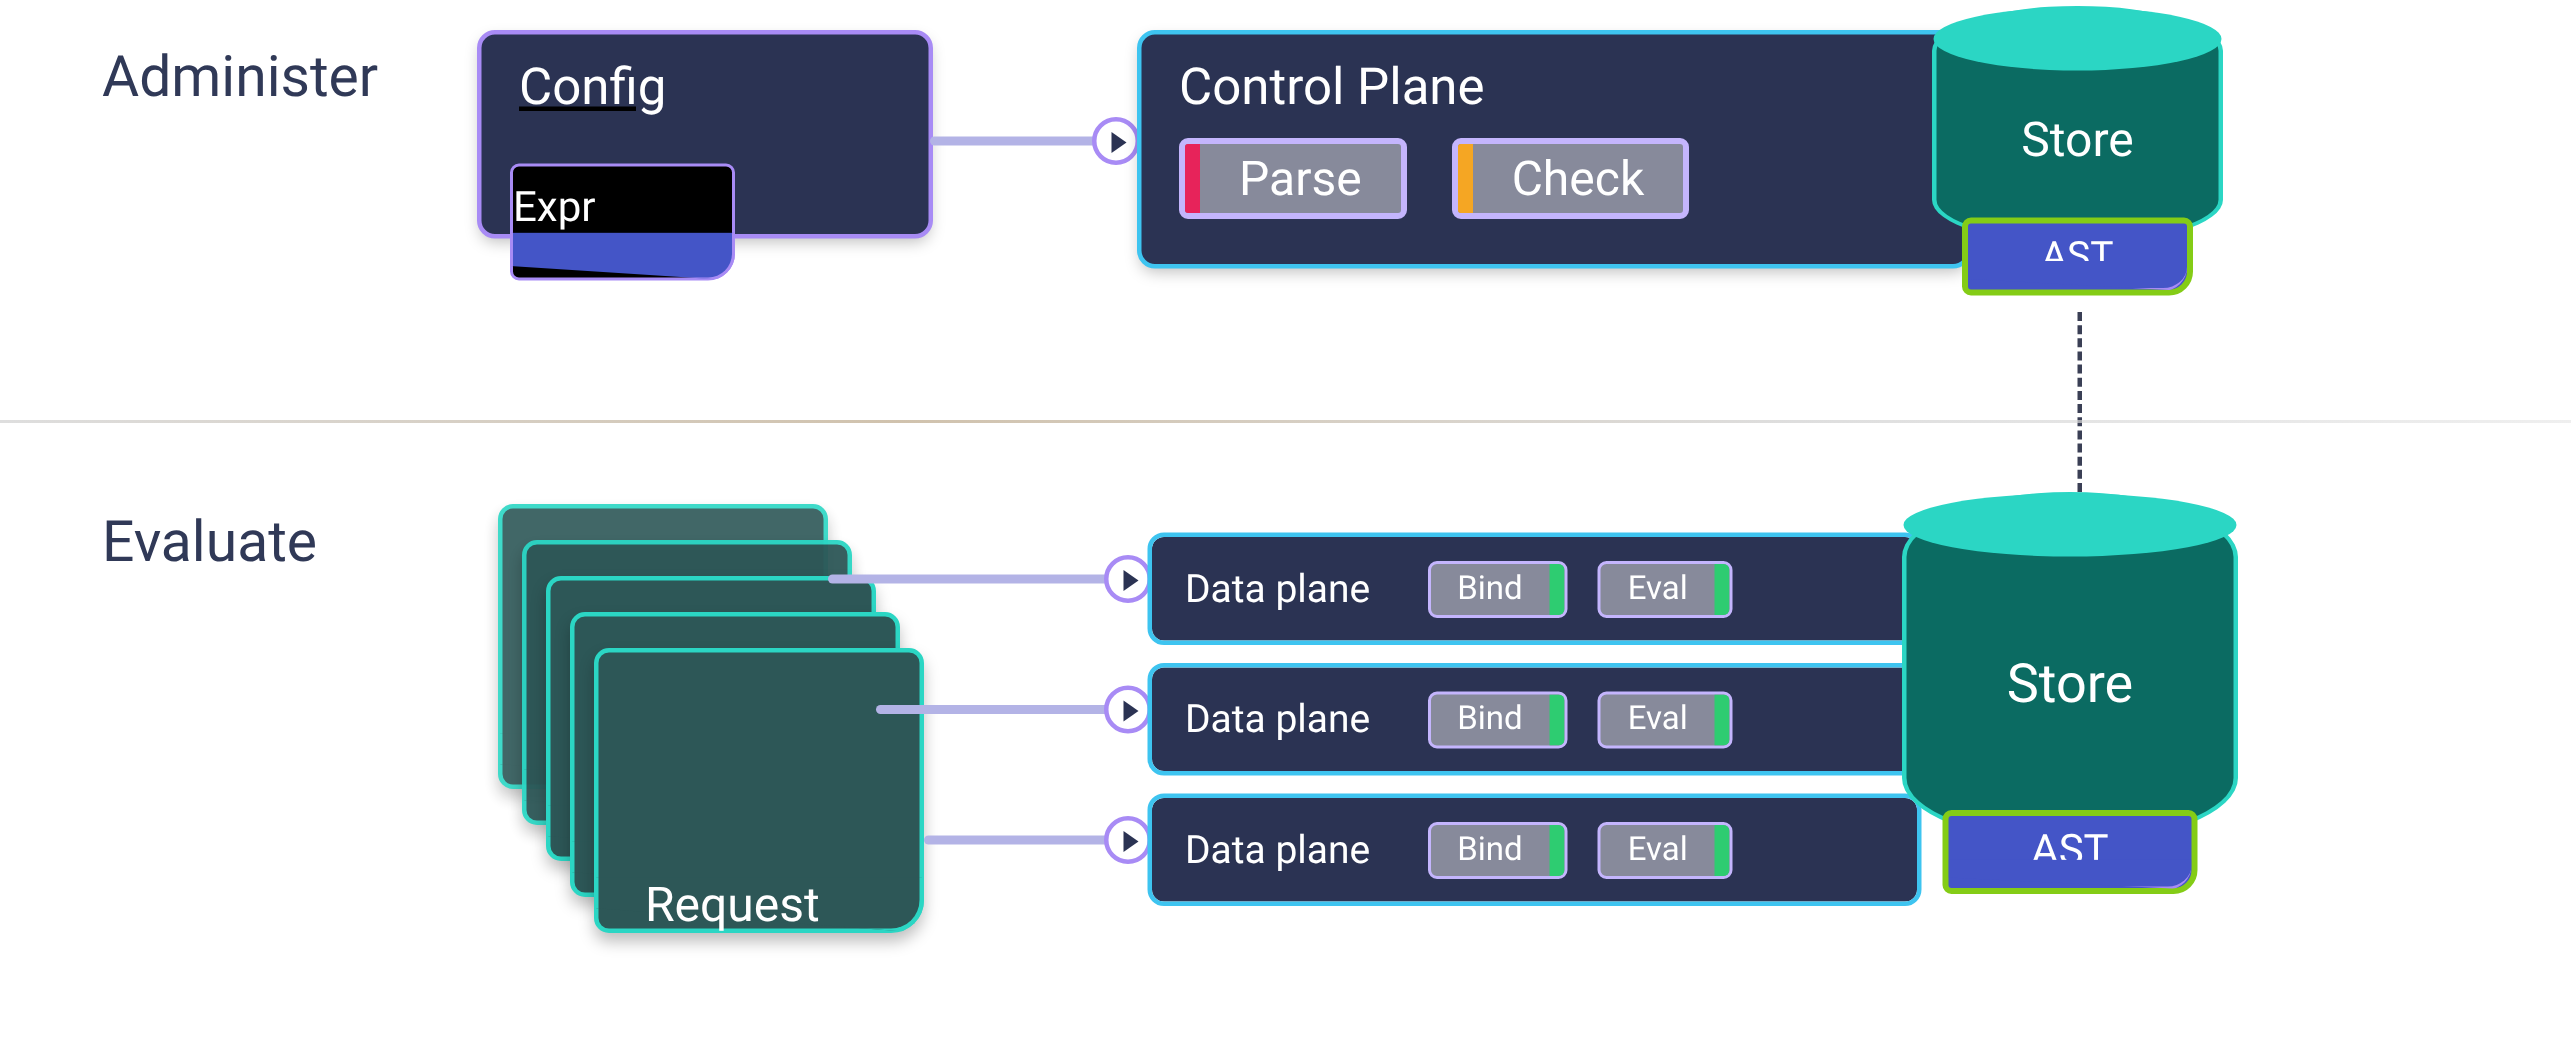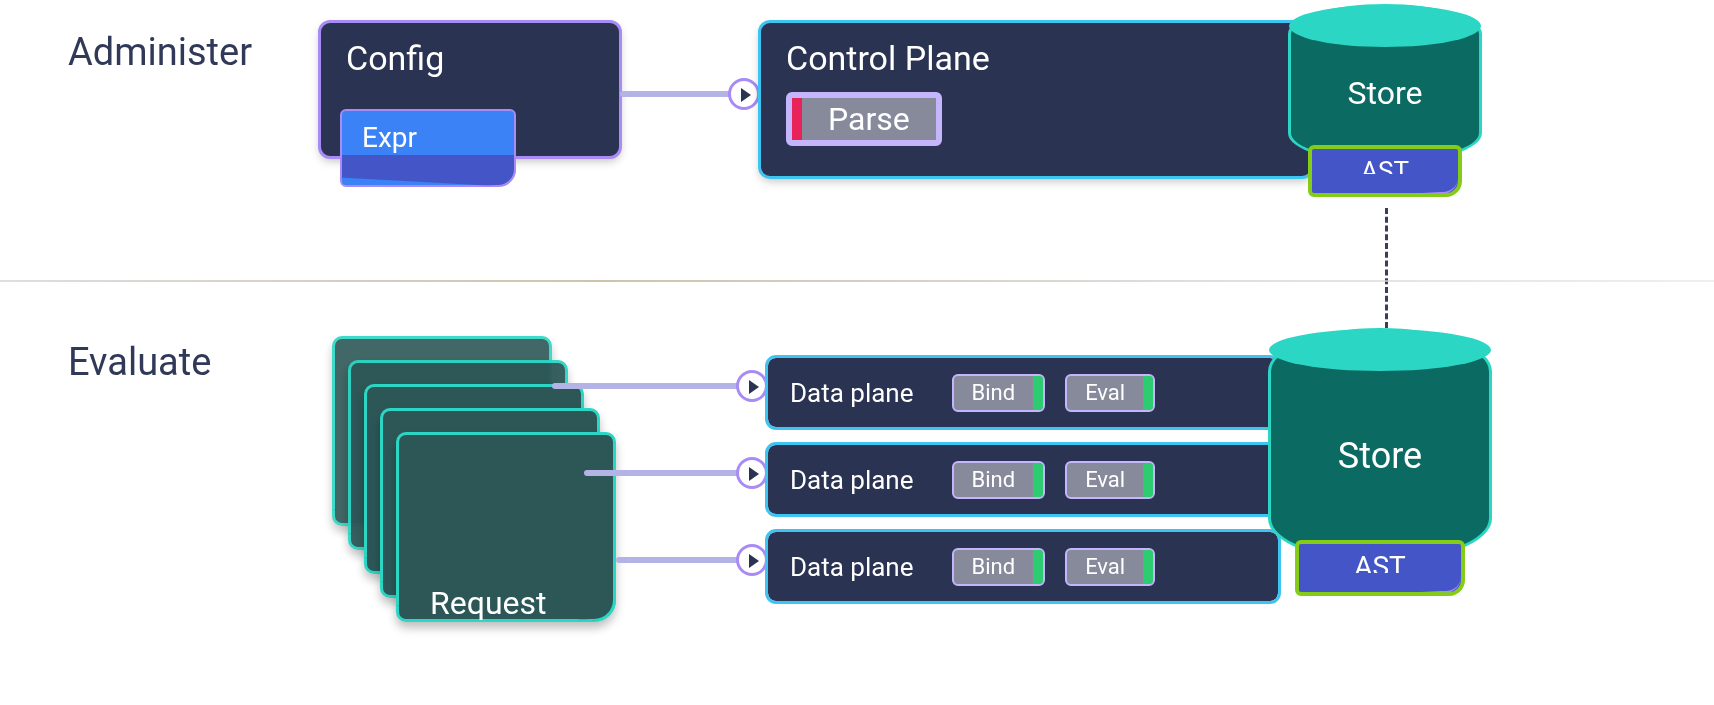--- a/index.html
+++ b/index.html
@@ -34,43 +34,43 @@
     box-shadow: 0 4px 10px rgba(0,0,0,0.25);
   }
   .panel.purple-o { outline: 3px solid #a88bf5; outline-offset: -1px; }
   .panel.blue-o   { outline: 3px solid #3ec4f0; outline-offset: -1px; }
   .panel .title   { color:#fff; font-size:34px; padding:16px 26px 8px; font-weight:400; }
 
   
   .expr-flag {
     position:absolute;
     left:20px; bottom:-30px;
-    width:176px; height:78px;
-    background:#3b82f6;
+    width:150px; height:78px;
+    background:#000000;
     border:2px solid #a88bf5;
     border-radius:6px 6px 18px 6px;
     color:#fff;
-    padding:10px 20px;
+    padding:10px 0;
     font-size:28px;
   }
   .expr-flag::after {
     content:"";
     position:absolute;
     left:-2px; right:-2px; bottom:-2px; height:30px;
     border:2px solid #a88bf5; border-top:none;
     border-radius:0 0 18px 6px;
     background: radial-gradient(120% 60% at 50% -20%, #4455c7 60%, transparent 62%), #4455c7;
     clip-path: polygon(0 0,100% 0,100% 100%,0 70%);
   }
 
   
   .task {
     display:inline-flex; align-items:center;
     background:#878a9b;
-    border:6px solid #c4b5fd;
+    border:4px solid #c4b5fd;
     border-radius:6px;
     height:54px;
     color:#fff; font-size:32px;
     overflow:hidden;
   }
   .task.sm { height:38px; font-size:22px; border-width:2px; }
   .task .stripe { width:10px; height:100%; }
   .task .stripe.r-end { order:2; width:10px; }
   .task span { padding:0 26px; white-space:nowrap; }
   .task.sm span { padding:0 18px; }
@@ -158,37 +158,41 @@
   .vdash {
     position:absolute; width:0;
     border-left:3px dashed #3a3f55;
   }
 </style>
 </head>
 <body>
 
 <div class="phase-label" style="left:24px; top:30px;">Administer</div>
 
-<div class="panel purple-o" style="left:320px; top:22px; width:300px; height:135px;">
+<div class="panel purple-o" style="left:320px; top:22px; width:300px; height:135px;text-decoration:underline;">
   <div class="title">Config</div>
   <div class="expr-flag">
     <span>Expr</span>
   </div>
 </div>
 
 <div class="connector" style="left:620px; top:91px; width:126px;"></div>
 <div class="arrow" style="left:744px; top:94px;"></div>
 
 <div class="panel blue-o" style="left:760px; top:22px; width:552px; height:155px;">
   <div class="title">Control Plane</div>
   <div style="display:flex; gap:30px; padding:6px 26px 0;">
     <div class="task">
       <div class="stripe red"></div>
       <span>Parse</span>
     </div>
+    <div class="task">
+      <div class="stripe orange"></div>
+      <span>Check</span>
+    </div>
   </div>
 </div>
 
 <div class="cyl" style="left:1290px; top:6px; width:190px; height:155px;">
   <div class="label" style="top:68px;">Store</div>
 </div>
 <div class="ast-flag" style="left:1308px; top:145px; width:154px; height:52px;">
   <span>AST</span>
 </div>
 

